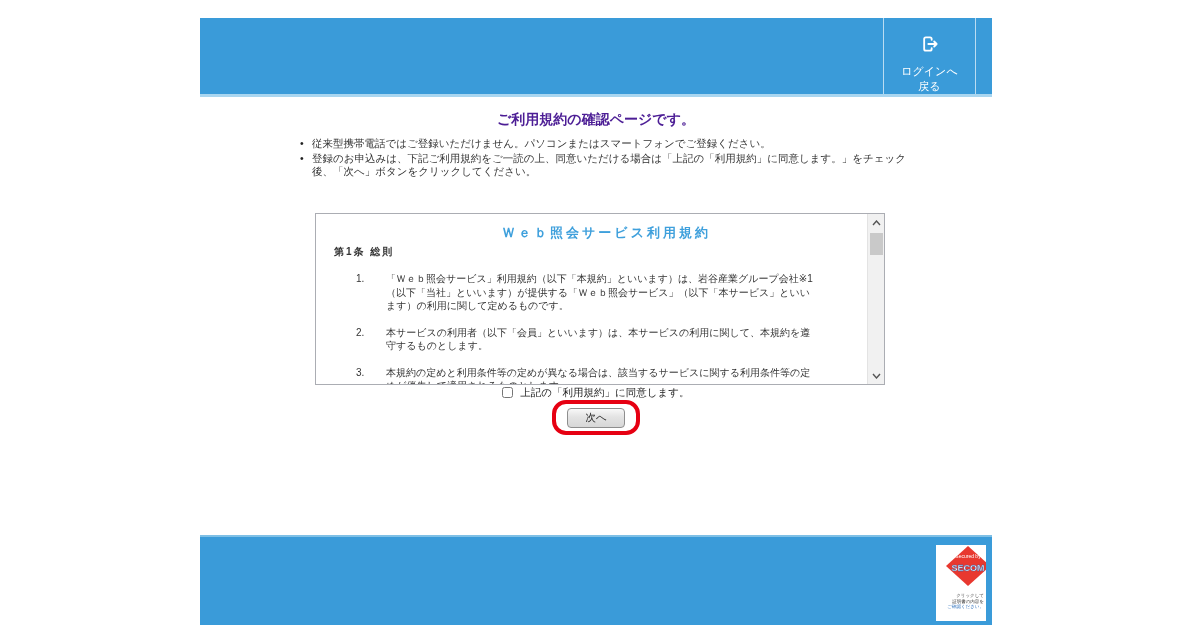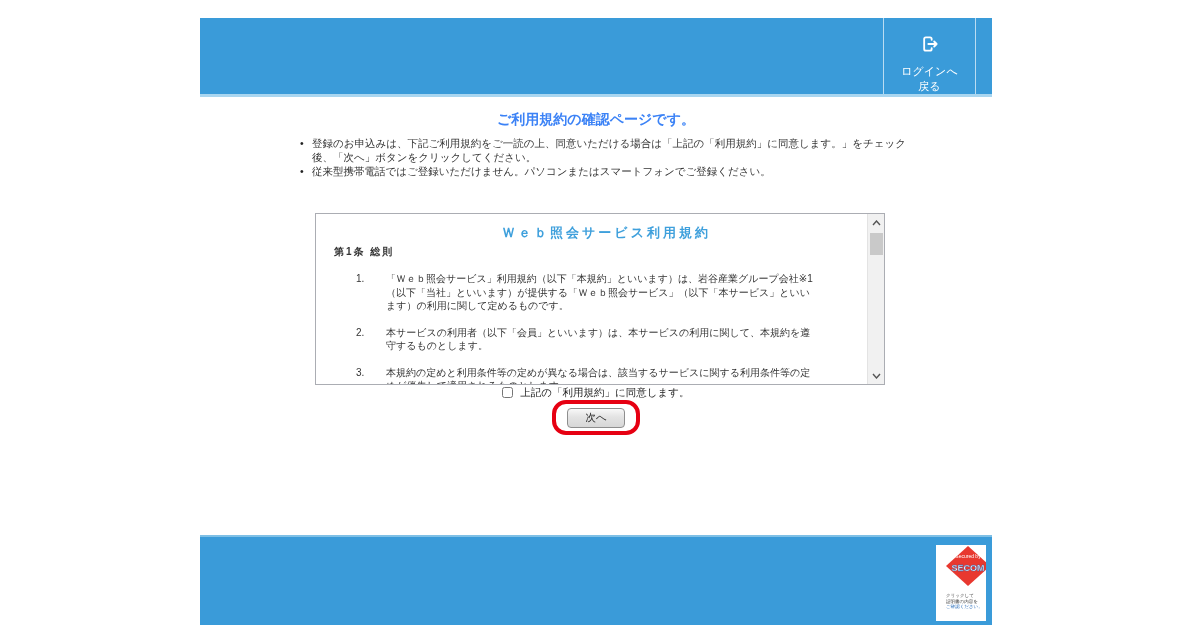--- a/index.html
+++ b/index.html
@@ -14,21 +14,21 @@
     font-size:17px; font-weight:bold; letter-spacing:1px; }
   .login-back { position:absolute; top:0; right:16px; width:93px; height:100%;
     border-left:1px solid rgba(255,255,255,0.65); border-right:1px solid rgba(255,255,255,0.65);
     display:flex; flex-direction:column; align-items:center; justify-content:flex-end;
     padding-top:12px; cursor:pointer; color:#ffffff; }
   .login-back .txt { font-size:11px; line-height:15px; margin-top:10px; text-align:center; }
   .logout-icon svg { display:block; }
 
   
   .main-heading { position:absolute; top:111px; left:0; width:792px; text-align:center;
-    color:#3b82f6; font-size:14px; font-weight:bold; }
+    color:#4c1d95; font-size:14px; font-weight:bold; }
   .bullets { position:absolute; top:137px; left:100px; width:618px; list-style:none;
     color:#333; font-size:10.5px; line-height:13.5px; }
   .bullets li { padding-left:12px; position:relative; margin-bottom:1px; }
   .bullets li::before { content:"•"; position:absolute; left:0; top:0; color:#222; }
 
   
   .terms-box { position:absolute; left:115px; top:213px; width:570px; height:172px;
     border:1px solid #ABADB3; background:#fff; overflow:hidden; }
   .terms-content { position:absolute; left:0; top:0; right:17px; bottom:0;
     padding:8px 10px 0 40px; overflow:hidden; }
@@ -59,21 +59,21 @@
   .next-btn { min-width:58px; padding:2px 17px; font-size:10.5px; color:#222;
     background:linear-gradient(#f8f8f8,#e3e3e3 45%,#d7d7d7); border:1px solid #8E8E8E;
     border-radius:4px; cursor:pointer; font-family:inherit; }
 
   
   .footer { position:absolute; left:0; top:535px; width:792px; height:90px;
     background:#3A9BD9; border-top:2px solid #7FC0E6; }
   .copyright { position:absolute; left:0; top:52px; width:100%; text-align:center;
     color:#A9D8F2; font-size:10px; }
   .secom-badge { position:absolute; right:6px; top:8px; width:50px; height:76px;
-    background:#ffffff; cursor:pointer; text-align:left; overflow:hidden;padding-left:8px; }
+    background:#ffffff; cursor:pointer; text-align:right; overflow:hidden;padding-left:8px; }
   .secom-caption { font-size:5px; line-height:6px; color:#333; margin-top:1px;
     transform:scale(0.9); }
   .secom-caption .c-last { color:#1B63B5; }
 </style>
 </head>
 <body>
 
 <div class="page">
 
   <div class="header">
@@ -87,22 +87,22 @@
       <span class="txt">
         <span>ログインへ</span><br>
         <span>戻る</span>
       </span>
     </div>
   </div>
 
   <div class="main-heading">ご利用規約の確認ページです。</div>
 
   <ul class="bullets">
+    <li>従来型携帯電話ではご登録いただけません。パソコンまたはスマートフォンでご登録ください。</li>
     <li>登録のお申込みは、下記ご利用規約をご一読の上、同意いただける場合は「上記の「利用規約」に同意します。」をチェック後、「次へ」ボタンをクリックしてください。</li>
-    <li>従来型携帯電話ではご登録いただけません。パソコンまたはスマートフォンでご登録ください。</li>
   </ul>
 
   <div class="terms-box">
     <div class="terms-content">
       <div class="terms-title">Ｗｅｂ照会サービス利用規約</div>
       <div class="terms-section">第1条 総則</div>
 
       <div class="terms-item">
         <span class="num">1.</span>
         <span class="t-text">「Ｗｅｂ照会サービス」利用規約（以下「本規約」といいます）は、岩谷産業グループ会社※1（以下「当社」といいます）が提供する「Ｗｅｂ照会サービス」（以下「本サービス」といいます）の利用に関して定めるものです。</span>

